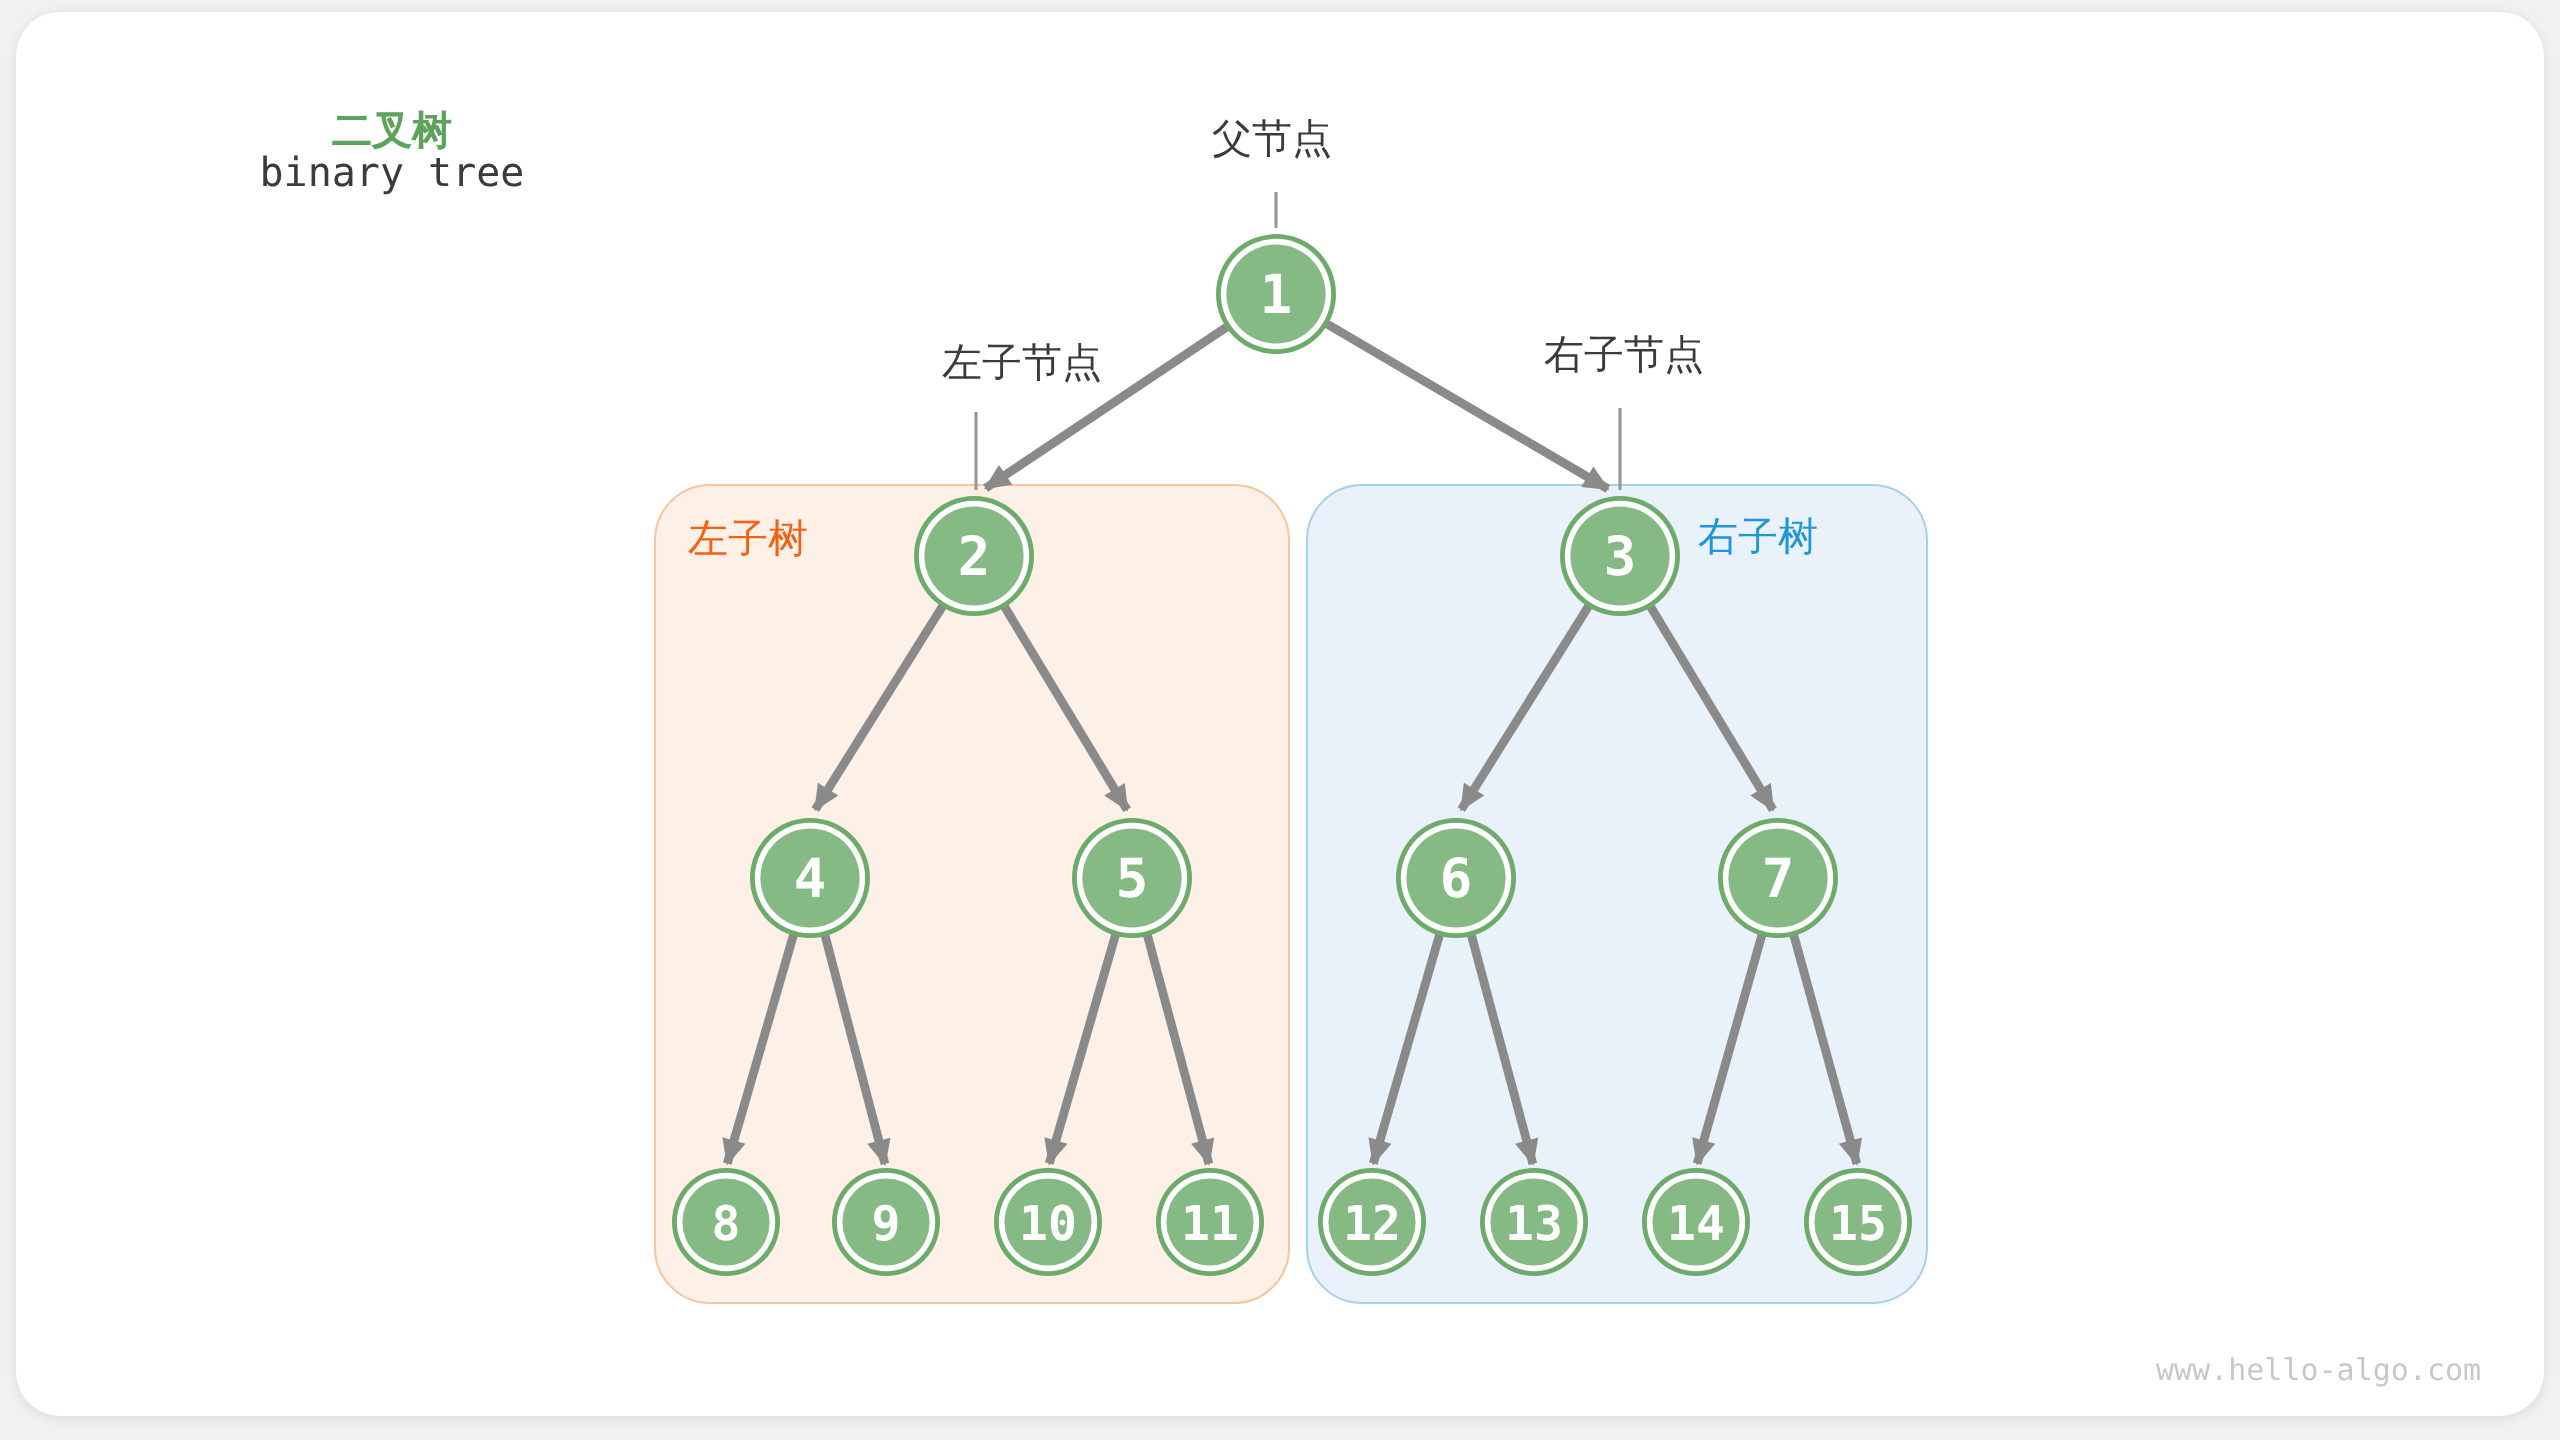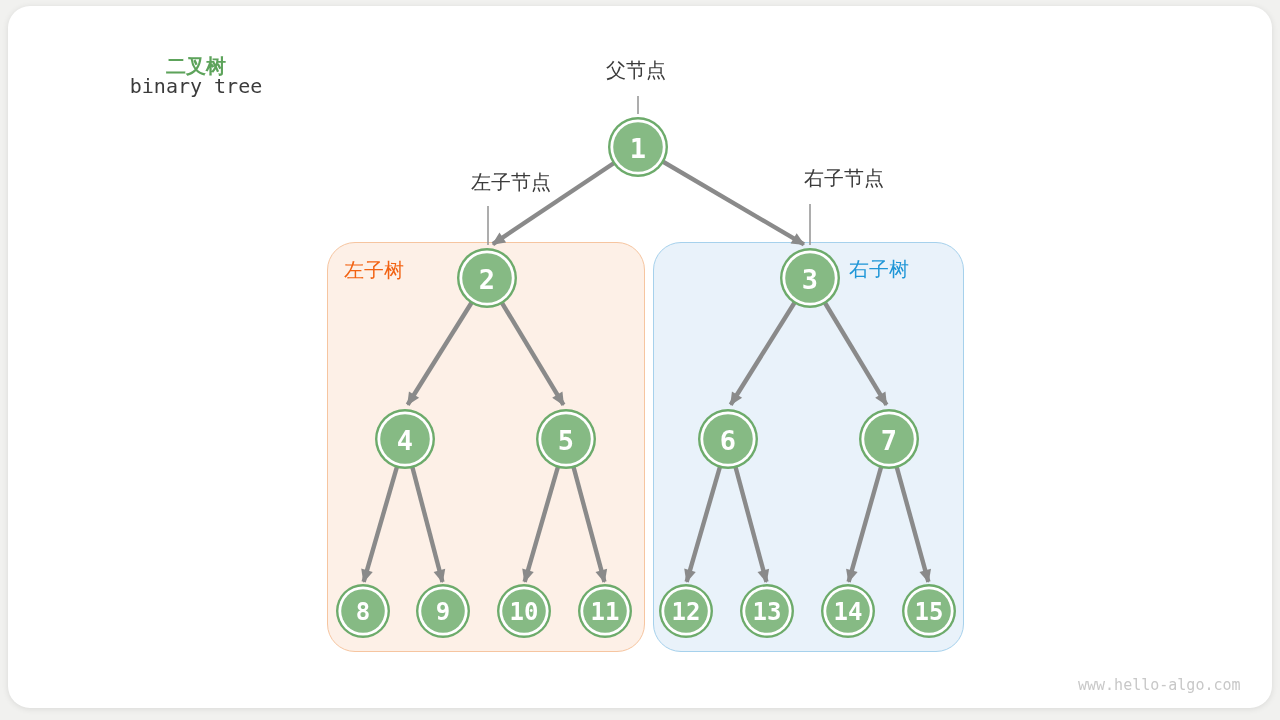--- a/index.html
+++ b/index.html
@@ -7,21 +7,21 @@
   .card{position:absolute;left:8px;top:6px;width:1264px;height:702px;background:#ffffff;border-radius:22px;box-shadow:0 1px 6px rgba(0,0,0,0.10);}
   .title-block{position:absolute;left:96px;top:56px;width:200px;text-align:center;}
   .title{font-size:20px;font-weight:700;color:var(--title-green);line-height:1;}
   .subtitle{margin-top:0;font-size:20px;color:var(--text-dark);font-family:"DejaVu Sans Mono",monospace;line-height:1;}
   .box{position:absolute;border-radius:28px;border:1.5px solid;box-sizing:border-box;}
   .left-box{left:327px;top:242px;width:318px;height:410px;background:var(--left-box-fill);border-color:var(--left-box-border);}
   .right-box{left:653px;top:242px;width:311px;height:410px;background:var(--right-box-fill);border-color:var(--right-box-border);}
   .lbl{position:absolute;transform:translateX(-50%);font-weight:400;font-size:20px;color:var(--text-dark);white-space:nowrap;line-height:1;}
   .parent-lbl{left:636px;top:60px;}
   .left-child-lbl{left:489px;top:172px;margin-left:22px;}
-  .right-child-lbl{left:844px;top:168px;}
+  .right-child-lbl{left:812px;top:168px;}
   .left-subtree-lbl{left:374px;top:260px;color:var(--left-label);}
   .right-subtree-lbl{left:879px;top:259px;color:var(--right-label);}
   #tree-svg{position:absolute;left:0;top:0;width:1280px;height:720px;}
   .watermark{position:absolute;left:1078px;top:678px;font-family:"DejaVu Sans Mono",monospace;font-size:15px;color:var(--watermark);line-height:1;}
   .node-num{font-family:"DejaVu Sans Mono",monospace;font-weight:700;fill:#ffffff;}
 </style>
 </head>
 <body style="background: rgb(241, 241, 239);">
 
 <div class="card"></div>

